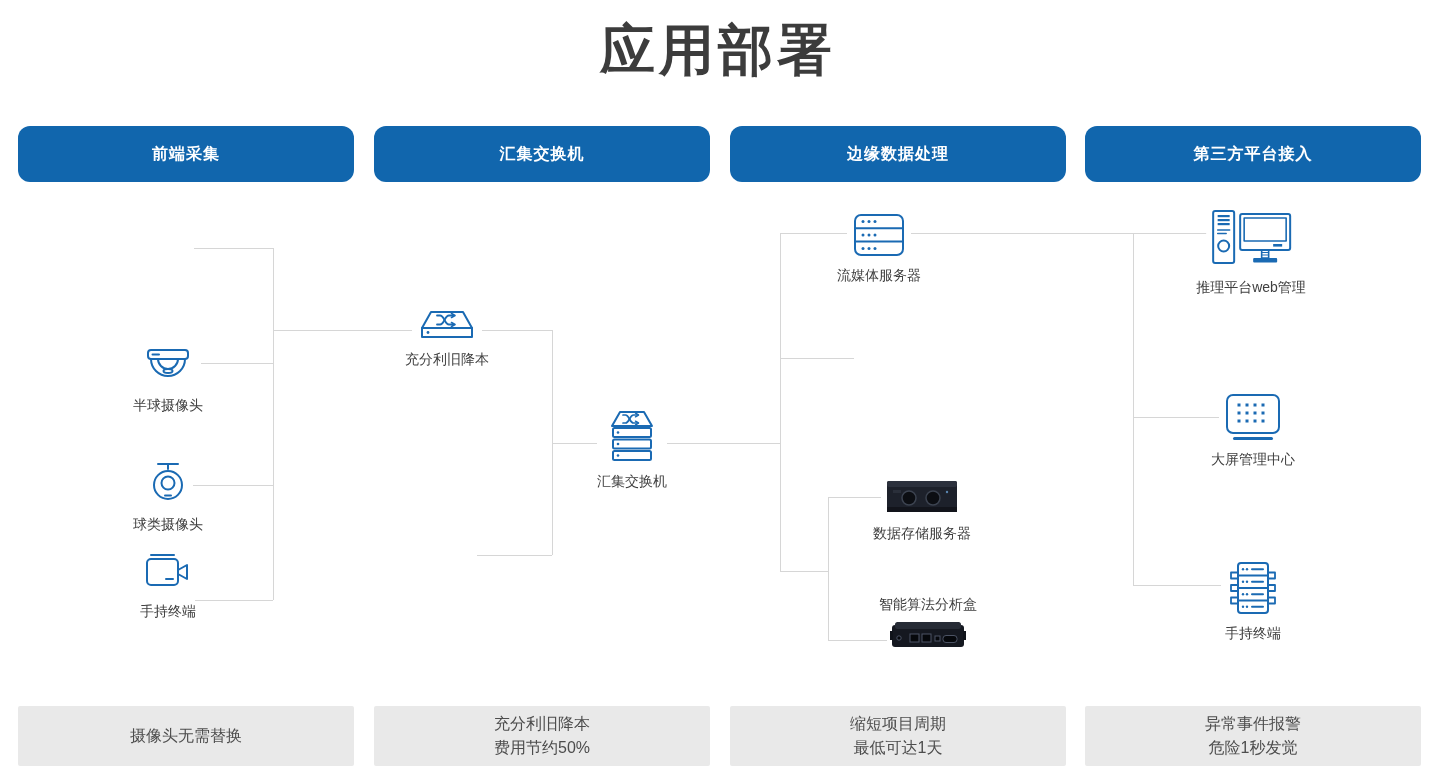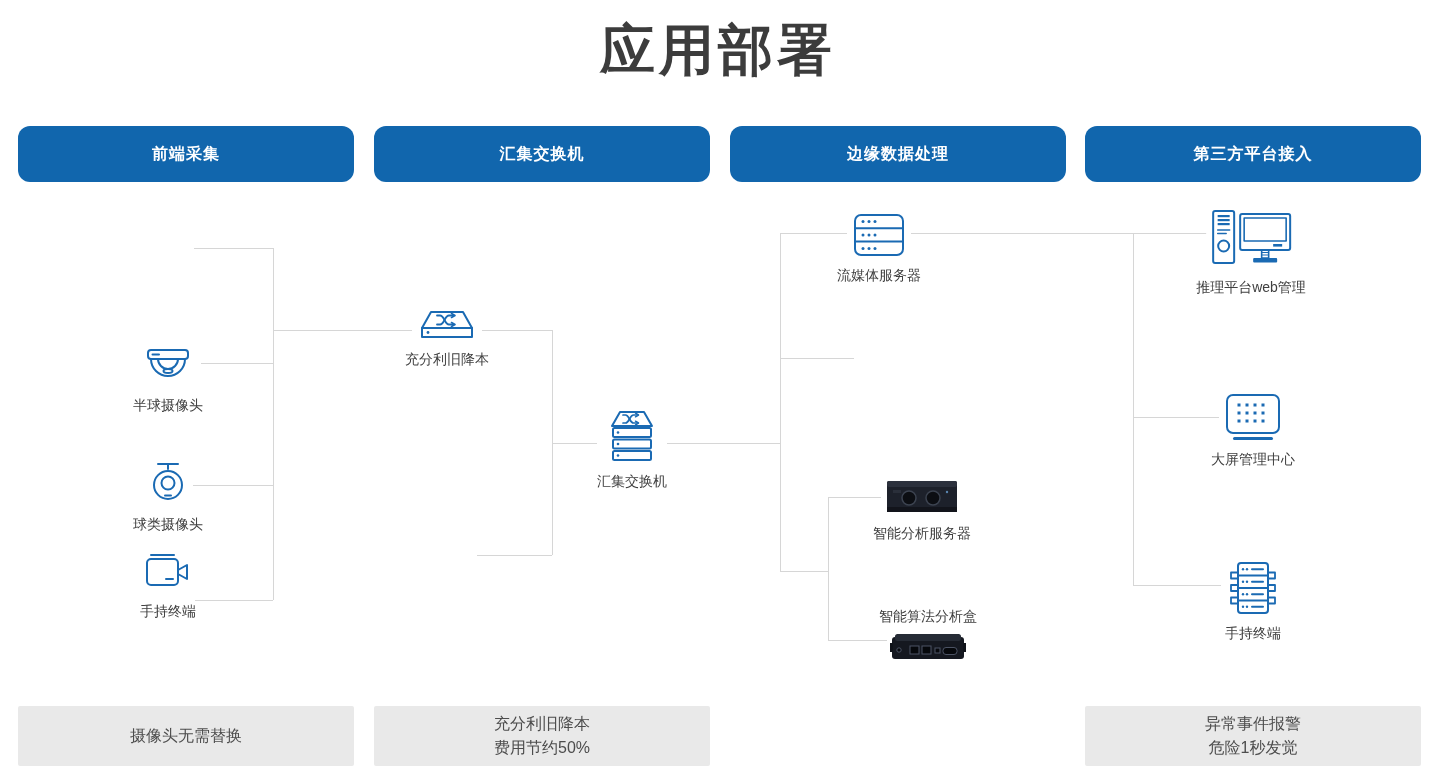--- a/index.html
+++ b/index.html
@@ -17,21 +17,21 @@
          justify-content:center; font-size:16px; font-weight:600; letter-spacing:1px; z-index:2;}
   .col-footer{position:absolute; top:706px; width:336px; height:60px; border-radius:2px;
          background:var(--footer-bg); color:var(--footer-text); display:flex; flex-direction:column;
          align-items:center; justify-content:center; font-size:16px; line-height:24px; z-index:2;}
   .hl{position:absolute; height:1px; background:var(--connector); z-index:1;}
   .vl{position:absolute; width:1px;  background:var(--connector); z-index:1;}
   .node{position:absolute; transform:translateX(-50%); text-align:center; z-index:2;}
   .node .icon{display:inline-block; background:#fff; padding:0 3px;}
   .node .icon svg{display:block; margin:0 auto;}
   .node .label{font-size:14px; color:var(--label-text); margin-top:5px; white-space:nowrap;}
-  .node .label.above{margin-top:12px; margin-bottom:5px;}
+  .node .label.above{margin-top:0; margin-bottom:5px;}
   svg .s{stroke:var(--icon-blue); fill:none; stroke-width:2; stroke-linecap:round; stroke-linejoin:round;}
   svg .f{fill:var(--icon-blue); stroke:none;}
 </style>
 </head>
 <body>
 
 <div class="canvas">
 
   <div class="title">应用部署</div>
 
@@ -161,21 +161,21 @@
       <svg width="76" height="40" viewBox="0 0 76 40">
         <rect x="3" y="5" width="70" height="31" rx="2" fill="#1d212b"></rect>
         <rect x="3" y="5" width="70" height="6" rx="2" fill="#2c313d"></rect>
         <rect x="3" y="31" width="70" height="5" fill="#12141b"></rect>
         <circle cx="25" cy="22" r="7" fill="#0c0e13" stroke="#3c4350" stroke-width="1.5"></circle>
         <circle cx="49" cy="22" r="7" fill="#0c0e13" stroke="#3c4350" stroke-width="1.5"></circle>
         <circle cx="63" cy="16" r="1.2" fill="#5a86b0"></circle>
         <rect x="9" y="14" width="8" height="3" fill="#2a2f3a"></rect>
       </svg>
     </div>
-    <div class="label">智能分析服务器</div>
+    <div class="label">数据存储服务器</div>
   </div>
 
   <div class="node" style="left:928px;top:596px">
     <div class="label above">智能算法分析盒</div>
     <div class="icon">
       <svg width="76" height="32" viewBox="0 0 76 32">
         <rect x="2" y="6" width="72" height="22" rx="3" fill="#151820"></rect>
         <rect x="5" y="3" width="66" height="7" rx="2.5" fill="#262b35"></rect>
         <rect x="0" y="12" width="3" height="9" fill="#10131a"></rect>
         <rect x="73" y="12" width="3" height="9" fill="#10131a"></rect>
@@ -263,18 +263,22 @@
   </div>
 
   <div class="col-footer" style="left:18px">
     <div>摄像头无需替换</div>
     <div></div>
   </div>
   <div class="col-footer" style="left:374px">
     <div>充分利旧降本</div>
     <div>费用节约50%</div>
   </div>
+  <div class="col-footer" style="left:730px">
+    <div>缩短项目周期</div>
+    <div>最低可达1天</div>
+  </div>
   <div class="col-footer" style="left:1085px">
     <div>异常事件报警</div>
     <div>危险1秒发觉</div>
   </div>
 
 </div>
 
 </body></html>

